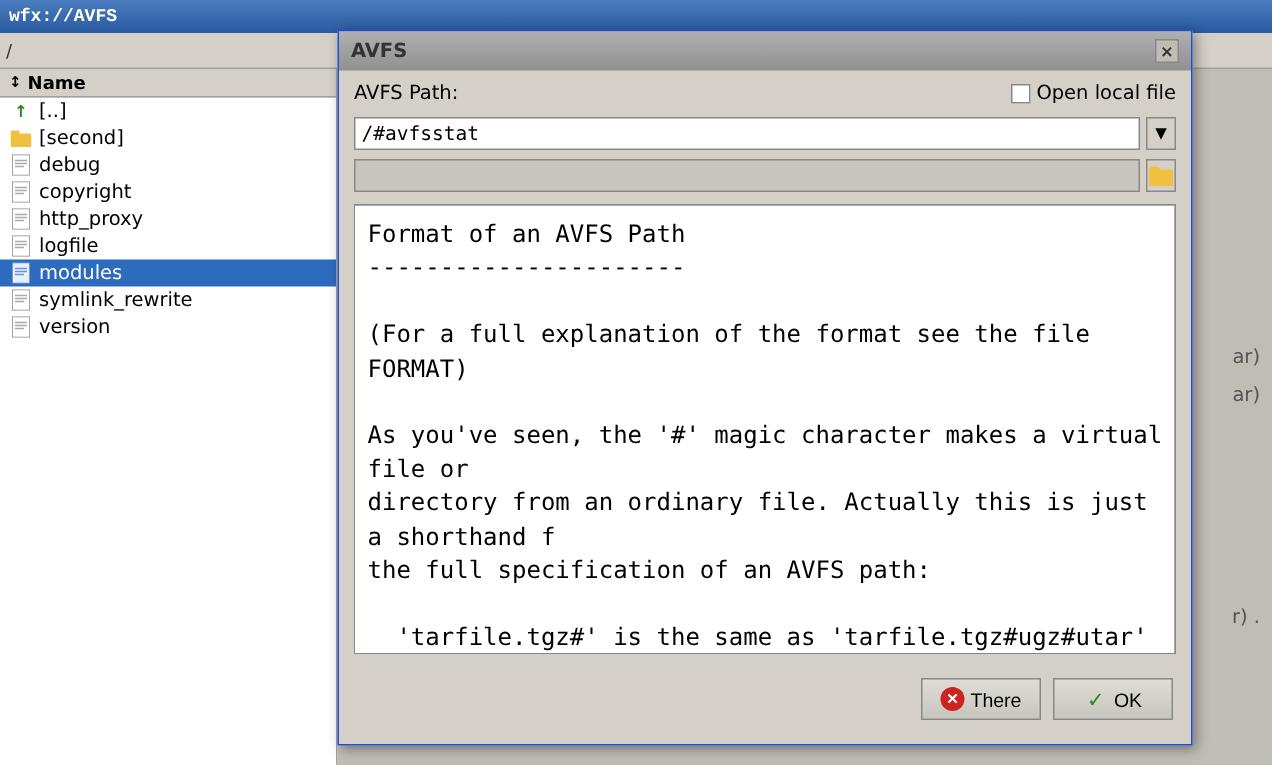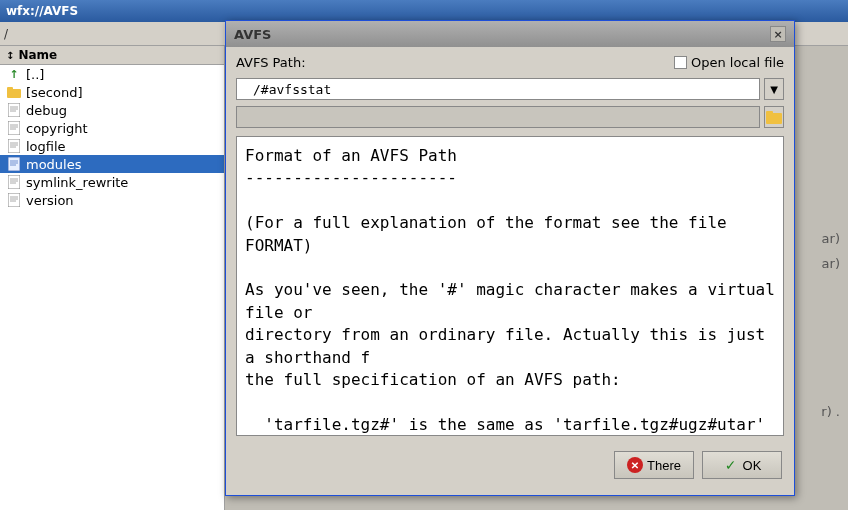--- a/index.html
+++ b/index.html
@@ -26,20 +26,21 @@
 
     .fm-titlebar {
       background: linear-gradient(to bottom, #4a7cbf, #2a5a9f);
       color: white;
       padding: 3px 6px;
       font-size: 12px;
       font-weight: bold;
       height: 22px;
       display: flex;
       align-items: center;
+      font-family: Liberation Mono, monospace;
     }
 
     .fm-address-bar {
       background: #d4d0c8;
       padding: 2px 4px;
       border-bottom: 1px solid #a0a0a0;
       height: 24px;
       display: flex;
       align-items: center;
     }
@@ -187,21 +188,21 @@
       align-items: center;
       gap: 4px;
       margin-bottom: 6px;
     }
 
     .path-input {
       flex: 1;
       height: 22px;
       border: 1px solid #888;
       background: white;
-      padding: 2px 16px;
+      padding: 2px 4px;
       font-family: monospace;
       font-size: 13px;
     }
 
     .dropdown-btn {
       width: 20px;
       height: 22px;
       background: #d4d0c8;
       border: 1px solid #888;
       display: flex;
@@ -375,20 +376,31 @@
           <svg width="12" height="14" viewBox="0 0 12 14">
             <rect x="0" y="0" width="12" height="14" fill="white" stroke="#888" stroke-width="1"></rect>
             <line x1="2" y1="4" x2="10" y2="4" stroke="#aaa" stroke-width="1"></line>
             <line x1="2" y1="6" x2="10" y2="6" stroke="#aaa" stroke-width="1"></line>
             <line x1="2" y1="8" x2="8" y2="8" stroke="#aaa" stroke-width="1"></line>
           </svg>
         </span>
         <span>copyright</span>
       </div>
 
+      <div class="file-item">
+        <span class="icon">
+          <svg width="12" height="14" viewBox="0 0 12 14">
+            <rect x="0" y="0" width="12" height="14" fill="white" stroke="#888" stroke-width="1"></rect>
+            <line x1="2" y1="4" x2="10" y2="4" stroke="#aaa" stroke-width="1"></line>
+            <line x1="2" y1="6" x2="10" y2="6" stroke="#aaa" stroke-width="1"></line>
+            <line x1="2" y1="8" x2="8" y2="8" stroke="#aaa" stroke-width="1"></line>
+          </svg>
+        </span>
+        <span>http_proxy</span>
+      </div>
 
       <div class="file-item">
         <span class="icon">
           <svg width="12" height="14" viewBox="0 0 12 14">
             <rect x="0" y="0" width="12" height="14" fill="white" stroke="#888" stroke-width="1"></rect>
             <line x1="2" y1="4" x2="10" y2="4" stroke="#aaa" stroke-width="1"></line>
             <line x1="2" y1="6" x2="10" y2="6" stroke="#aaa" stroke-width="1"></line>
             <line x1="2" y1="8" x2="8" y2="8" stroke="#aaa" stroke-width="1"></line>
           </svg>
         </span>

